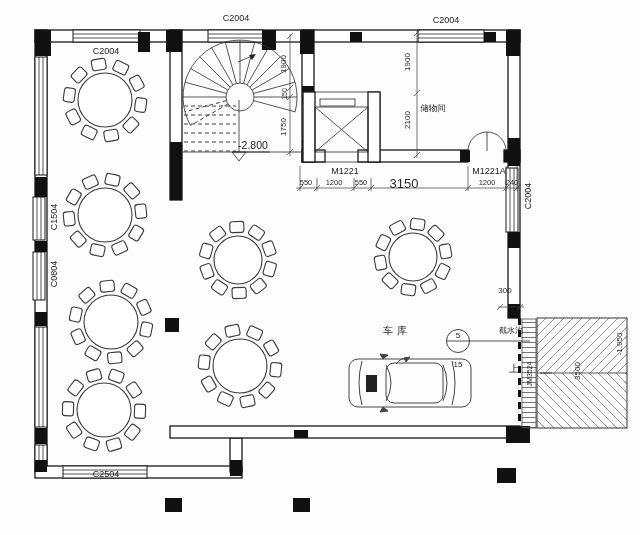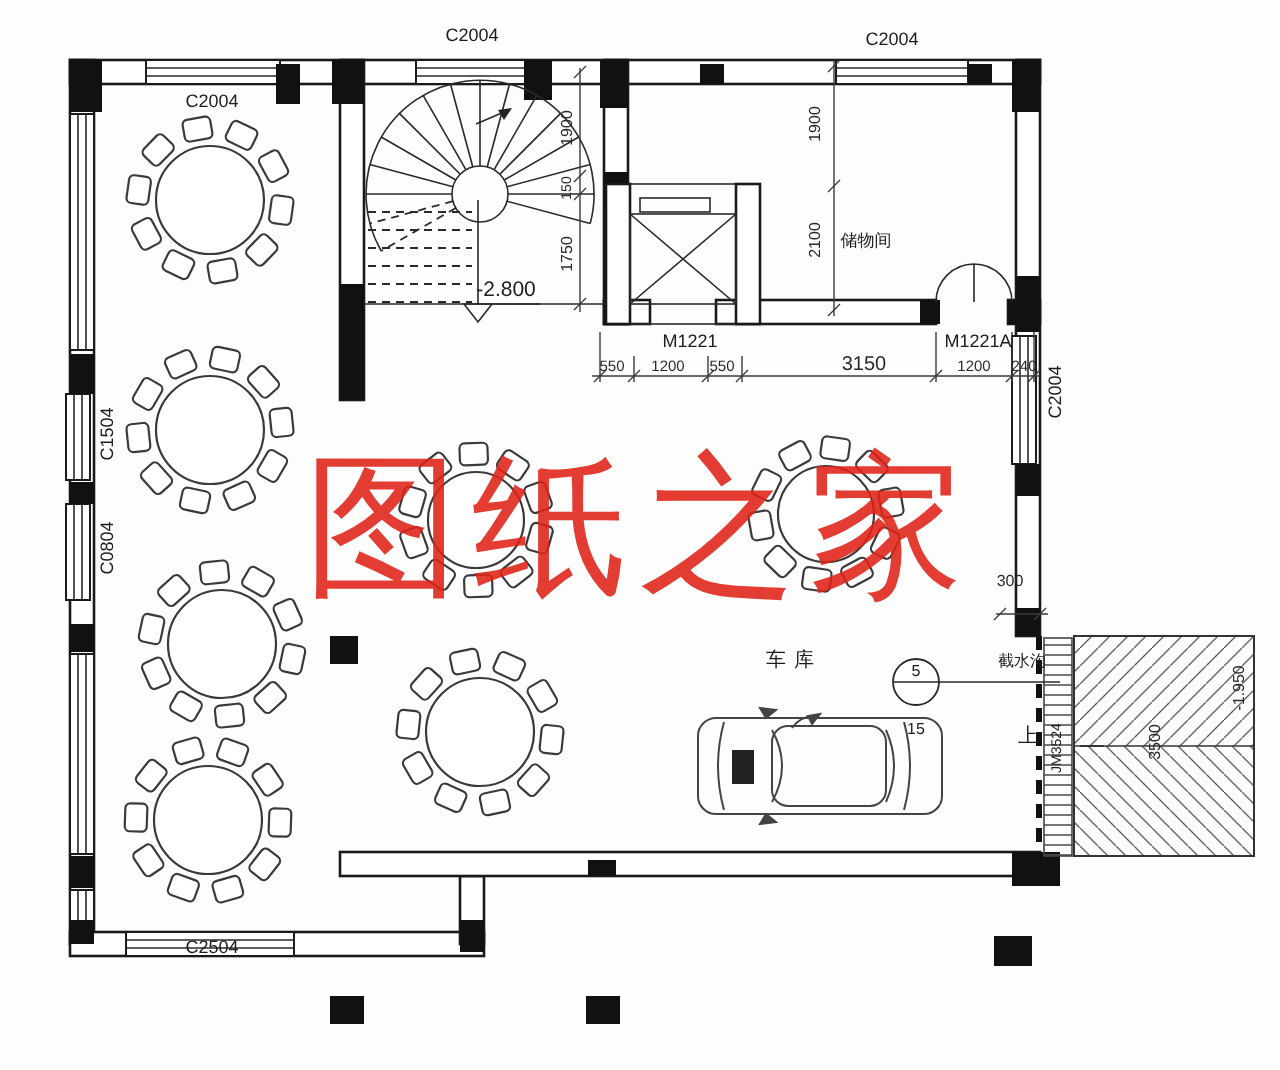--- a/index.html
+++ b/index.html
@@ -273,51 +273,50 @@
         <rect x="-7" y="-5.5" width="14" height="11" rx="2.5" transform="translate(225.3574808492712,398.8876364751336) rotate(204)" class="tbl"></rect>
         <rect x="-7" y="-5.5" width="14" height="11" rx="2.5" transform="translate(208.8230854637602,384) rotate(240)" class="tbl"></rect>
         <rect x="-7" y="-5.5" width="14" height="11" rx="2.5" transform="translate(204.19721176674216,362.2369753223645) rotate(276)" class="tbl"></rect>
         <rect x="-7" y="-5.5" width="14" height="11" rx="2.5" transform="translate(213.24678628281382,341.9112981710811) rotate(312)" class="tbl"></rect>
         <rect x="-7" y="-5.5" width="14" height="11" rx="2.5" transform="translate(232.51517913056065,330.786686373583) rotate(348)" class="tbl"></rect>
         <rect x="-7" y="-5.5" width="14" height="11" rx="2.5" transform="translate(254.64251915072882,333.1123635248664) rotate(384)" class="tbl"></rect>
         <rect x="-7" y="-5.5" width="14" height="11" rx="2.5" transform="translate(271.1769145362398,348) rotate(420)" class="tbl"></rect>
       </g>
 </svg>
 
-<div class="watermark" style="left:320px;top:264px;">图纸之家</div>
 
 <div class="lbl" style="left:106px;top:51px;">C2004</div>
 <div class="lbl" style="left:236px;top:18px;">C2004</div>
 <div class="lbl" style="left:446px;top:20px;">C2004</div>
 <div class="lbl vert" style="left:54px;top:217px;">C1504</div>
 <div class="lbl vert" style="left:54px;top:274px;">C0804</div>
 <div class="lbl" style="left:106px;top:474px;">C2504</div>
 <div class="lbl vert" style="left:528px;top:196px;">C2004</div>
 
 <div class="lbl" style="left:345px;top:171px;">M1221</div>
 <div class="lbl" style="left:489px;top:171px;">M1221A</div>
 <div class="lbl vert" style="left:529px;top:374px;font-size:7px;">JM3524</div>
 
-<div class="lbl" style="left:433px;top:108px;font-size:8.5px;margin-top:12px;">储物间</div>
+<div class="lbl" style="left:433px;top:108px;font-size:8.5px;">储物间</div>
 <div class="lbl" style="left:397px;top:331px;font-size:10px;letter-spacing:4px;">车库</div>
 
 <div class="lbl" style="left:253px;top:145px;font-size:10.5px;">-2.800</div>
 <div class="lbl" style="left:490px;top:331px;font-size:8px;margin-left:21px;">截水沟</div>
 <div class="lbl" style="left:514px;top:369px;font-size:10px;">上</div>
 <div class="lbl" style="left:458px;top:336px;font-size:8px;">5</div>
 <div class="lbl" style="left:458px;top:365px;font-size:8px;">15</div>
 <div class="lbl dim" style="left:505px;top:291px;">300</div>
 <div class="lbl vert dim" style="left:578px;top:371px;">3500</div>
 <div class="lbl vert dim" style="left:620px;top:344px;">-1.950</div>
 
 <div class="lbl vert dim" style="left:284px;top:64px;">1900</div>
 <div class="lbl vert dim" style="left:284px;top:94px;font-size:7px;">150</div>
 <div class="lbl vert dim" style="left:284px;top:127px;">1750</div>
 <div class="lbl vert dim" style="left:408px;top:62px;">1900</div>
 <div class="lbl vert dim" style="left:408px;top:120px;">2100</div>
 
 <div class="lbl dim" style="left:306px;top:183px;font-size:7.5px;">550</div>
 <div class="lbl dim" style="left:334px;top:183px;font-size:7.5px;">1200</div>
 <div class="lbl dim" style="left:361px;top:183px;font-size:7.5px;">550</div>
-<div class="lbl dim" style="left:432px;top:183px;font-size:10px;">3150</div>
+<div class="lbl dim" style="left:404px;top:183px;font-size:13px;">3150</div>
 <div class="lbl dim" style="left:487px;top:183px;font-size:7.5px;">1200</div>
 <div class="lbl dim" style="left:512px;top:183px;font-size:7.5px;">240</div>
 </div>
 
 </body></html>

